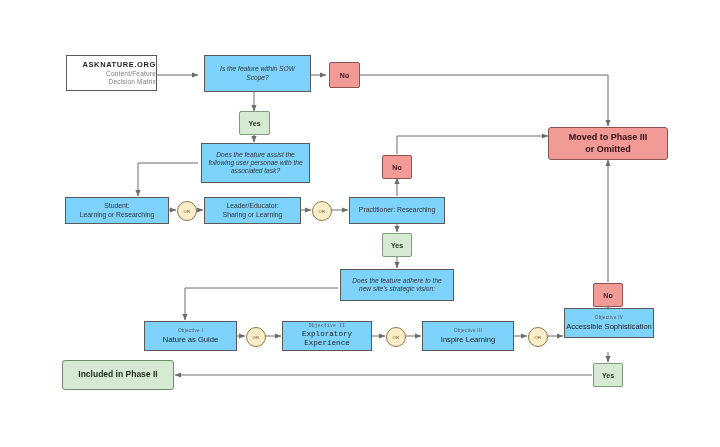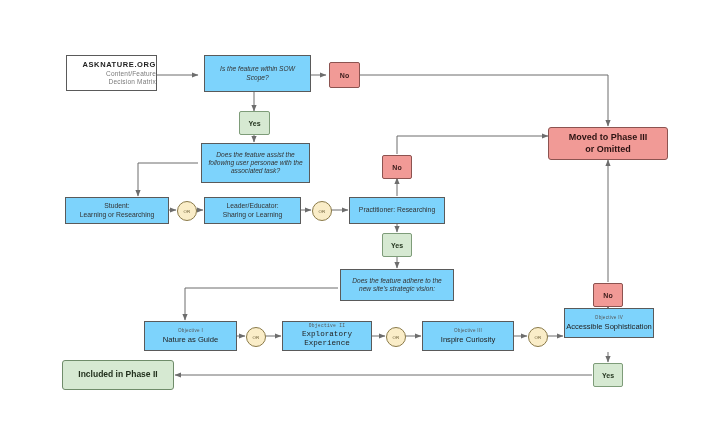--- a/index.html
+++ b/index.html
@@ -161,21 +161,21 @@
     <div class="obj-sup">Objective II</div>
     <div class="obj-main">Exploratory Experience</div>
   </div>
 
   <div class="orc" style="left:386px;top:327px;">
     <span>OR</span>
   </div>
 
   <div class="node proc" style="left:422px;top:321px;width:92px;height:30px;">
     <div class="obj-sup">Objective III</div>
-    <div class="obj-main">Inspire Curiosity</div>
+    <div class="obj-main">Inspire Learning</div>
   </div>
 
   <div class="orc" style="left:528px;top:327px;">
     <span>OR</span>
   </div>
 
   <div class="node proc" style="left:564px;top:308px;width:90px;height:30px;">
     <div class="obj-sup">Objective IV</div>
     <div class="obj-main">Accessible Sophistication</div>
   </div>

